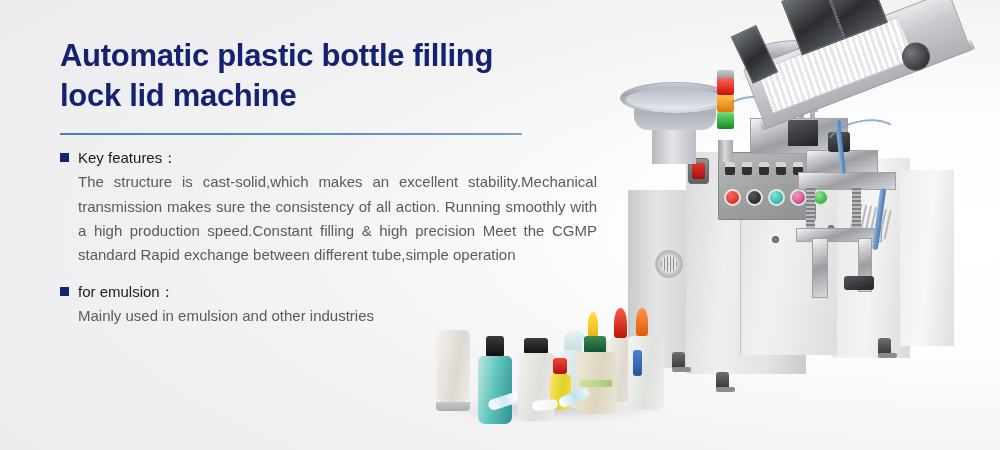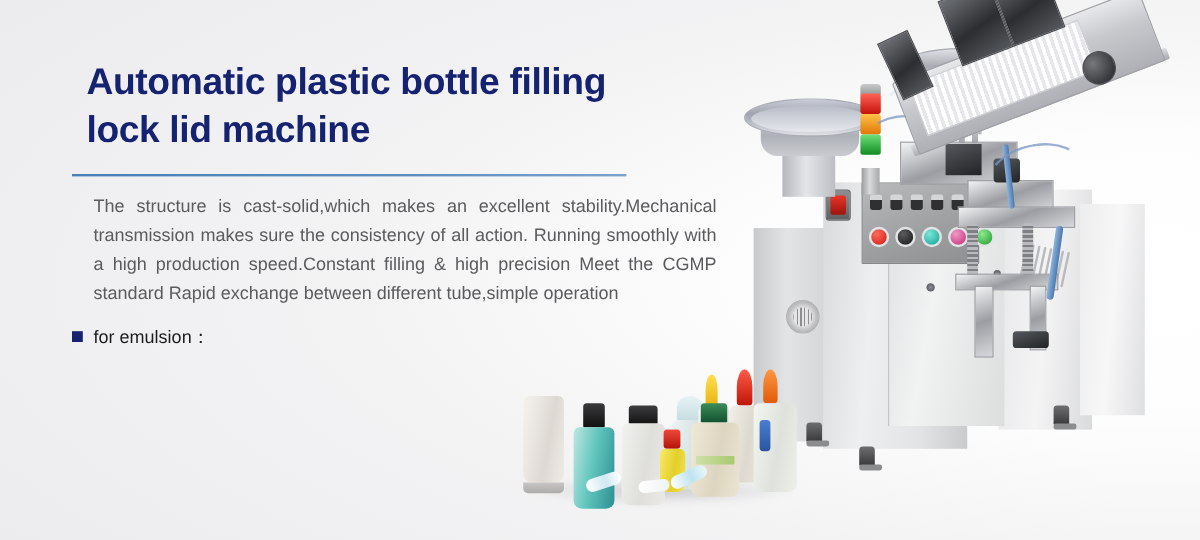--- a/index.html
+++ b/index.html
@@ -11,21 +11,21 @@
   #banner{
     position:relative;width:1000px;height:450px;overflow:hidden;
     background:
       radial-gradient(120% 95% at 96% 52%, #ffffff 0%, #fdfdfd 28%, #f3f3f4 55%, #ebebee 100%),
       linear-gradient(100deg,#dfdfe4 0%,#e6e6ea 32%,#f2f2f4 62%,#fbfbfc 100%);
   }
   
   #text-col{position:absolute;left:60px;top:36px;width:560px;}
   #title{
     color:#142270;font-size:31px;font-weight:bold;line-height:1.30;
-    letter-spacing:-0.3px;margin:12px;white-space:pre-line;
+    letter-spacing:-0.3px;margin:0;white-space:pre-line;
   }
   #divider{
     margin-top:16px;width:462px;height:2px;
     background:linear-gradient(90deg,#4b7fb5 0%,#5d8dbd 60%,#7ba3cb 100%);
   }
   .section{margin-top:14px;}
   .bullet-row{display:flex;align-items:baseline;gap:9px;}
   .sq{
     width:9px;height:9px;background:#142270;flex:0 0 auto;
     position:relative;top:-1px;
@@ -169,28 +169,33 @@
 <div id="banner">
 
   <div id="text-col">
 
     <h1 id="title">Automatic plastic bottle filling
 lock lid machine</h1>
 
     <div id="divider"></div>
 
     <div class="section" id="sec1">
+      <div class="bullet-row">
+        <span class="sq"></span>
+        <span class="bullet-label">Key features：</span>
+      </div>
       <p class="para">The structure is cast-solid,which makes an excellent stability.Mechanical transmission makes sure the consistency of all action. Running smoothly with a high production speed.Constant filling &amp; high precision Meet the CGMP standard Rapid exchange between different tube,simple operation</p>
     </div>
 
     <div class="section" id="sec2">
       <div class="bullet-row">
         <span class="sq"></span>
         <span class="bullet-label">for emulsion：</span>
       </div>
+      <p class="para nojust">Mainly used in emulsion and other industries</p>
     </div>
 
   </div>
 
   <div id="photo">
    <div id="blur-wrap" style="position:absolute;inset:0;">
 
     <div class="pc cab-left"></div>
     <div class="pc cab-right"></div>
     <div class="pc cab-right2"></div>

